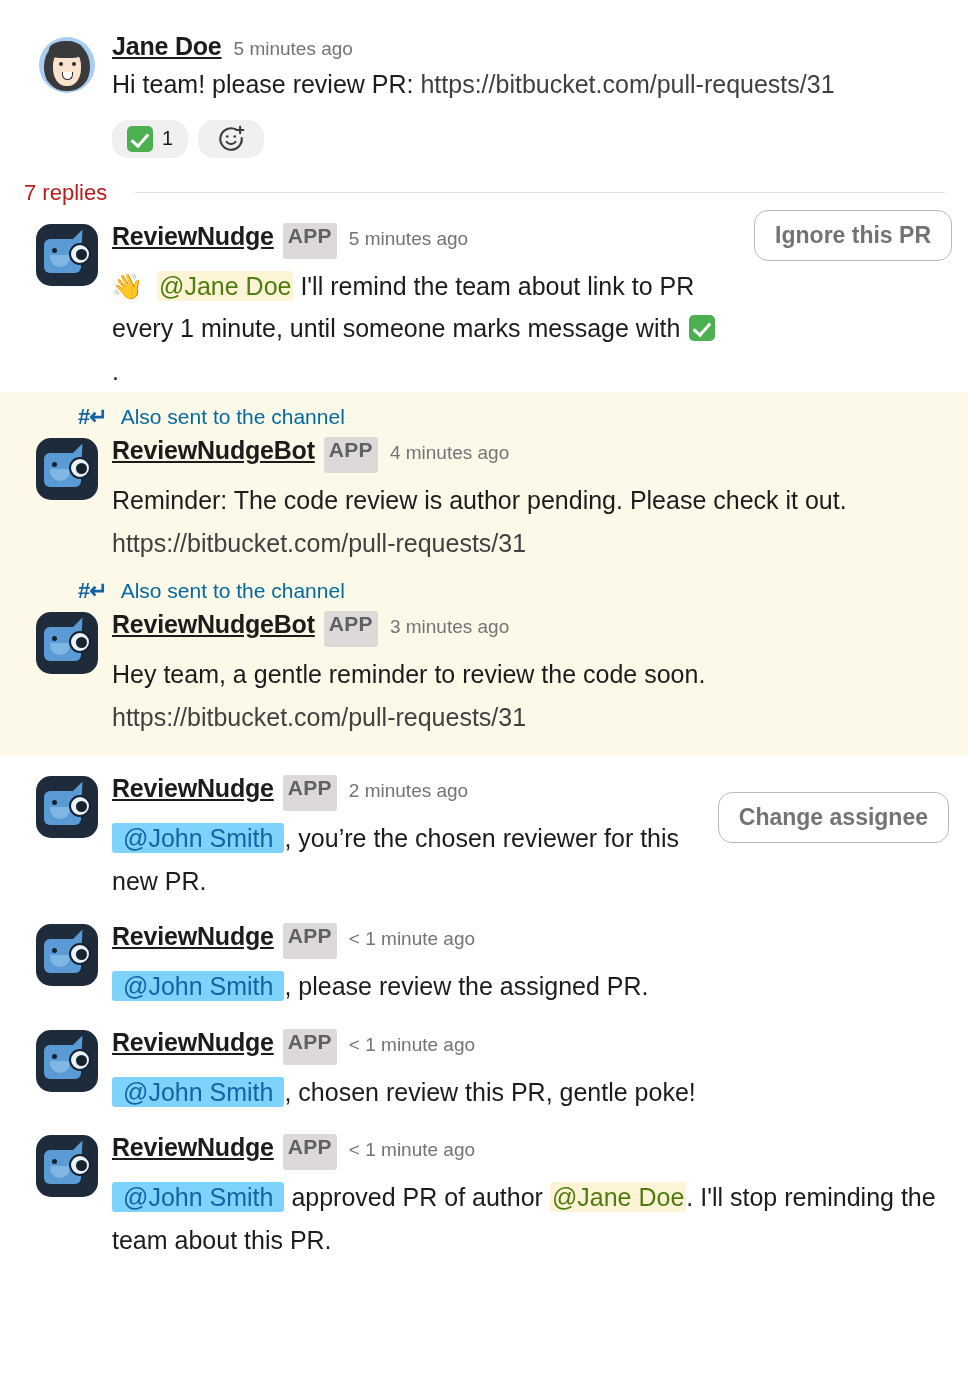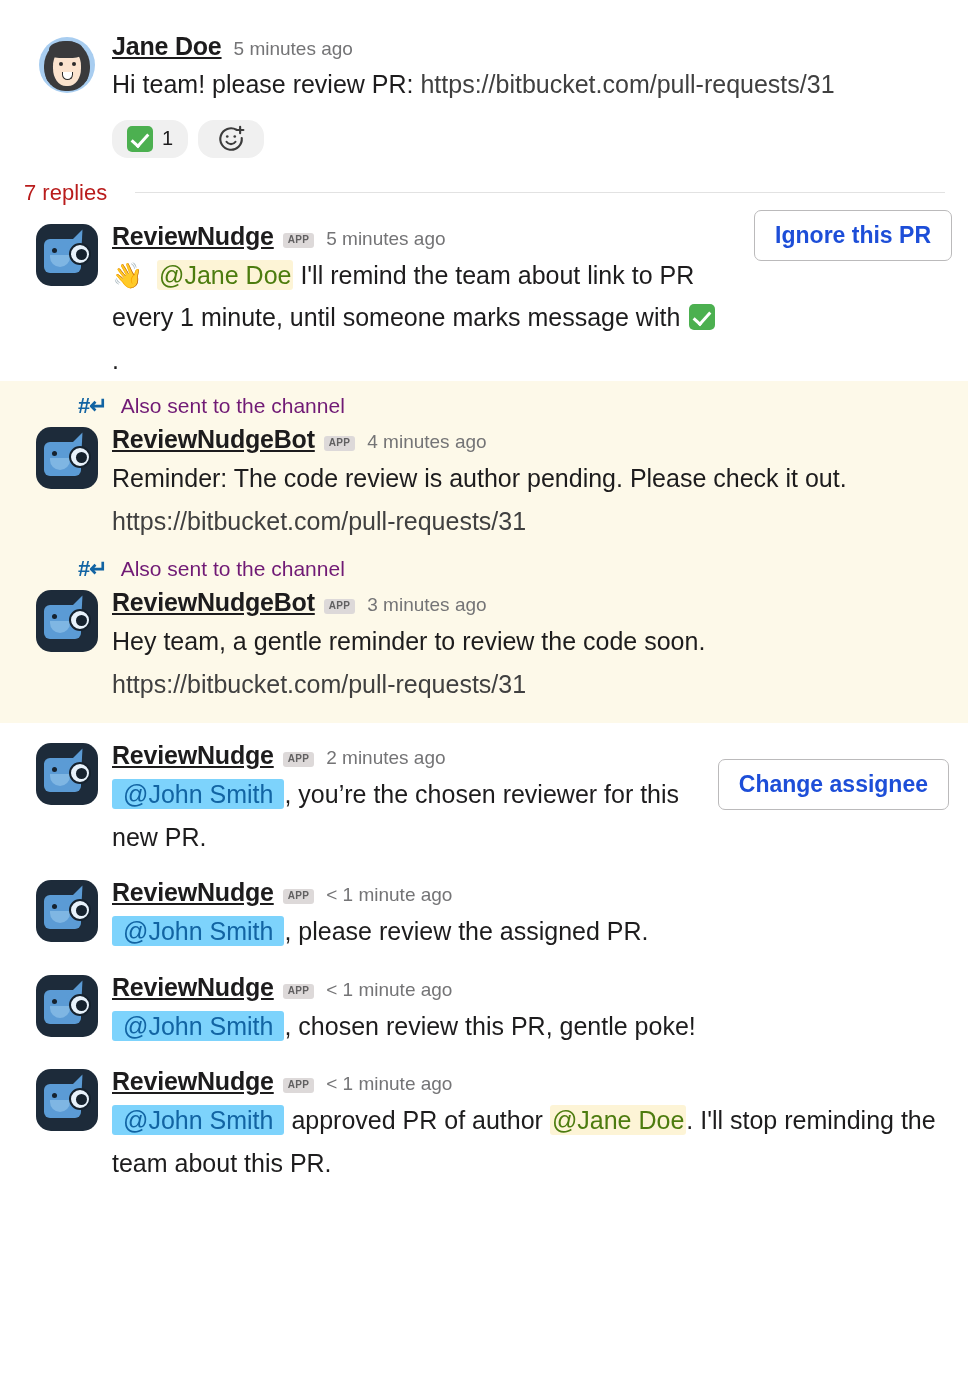--- a/index.html
+++ b/index.html
@@ -137,23 +137,23 @@
   }
 
   
   .hdr { display: flex; align-items: baseline; flex-wrap: wrap; line-height: 1; }
   .author {
     font-size: 25px; font-weight: 700; color: #1d1c1d;
     letter-spacing: -0.2px;
     text-decoration: underline;
   }
   .app-badge {
-    font-size: 10px; font-weight: 700; color: #616061;
+    font-size: 21px; font-weight: 700; color: #616061;
     background: #ddd9d9; border-radius: 3px;
-    padding: 2px 5px 3px 5px;
+    padding: 2px 5px 13px 5px;
     margin-left: 9px;
     letter-spacing: 0.3px;
     position: relative; top: -2px;
   }
   .ts { font-size: 19px; color: #747476; margin-left: 12px; }
 
   
   .text {
     font-size: 25px; line-height: 1.70;
     color: #1d1c1d; margin-top: 4px;
@@ -208,33 +208,33 @@
 
   
   .broadcast {
     display: flex; align-items: center;
     padding: 12px 0 0 78px;
   }
   .broadcast .hash-icon {
     font-size: 22px; color: #1264a3; font-weight: 700;
     margin-right: 14px; letter-spacing: -1px;
   }
-  .broadcast .label { font-size: 21px; color: #701a75; }
+  .broadcast .label { font-size: 21px; color: #0369a1; }
 
   
   .hl-zone { background: #fdf9e9; padding-bottom: 18px; }
 
   
   .action-btn {
     position: absolute;
     background: #ffffff;
     border: 1px solid #bbbabb;
-    border-radius: 7px;
+    border-radius: 14px;
     font-size: 23px; font-weight: 700;
-    color: #1d4ed8;
+    color: #737373;
     padding: 12px 20px;
     cursor: pointer;
     font-family: "Liberation Sans", sans-serif;
     line-height: 1.1;
     white-space: nowrap;
   }
   .btn-ignore { right: 16px; top: 4px; }
   .btn-assignee { right: 19px; top: 36px; }
 </style>
 </head>

